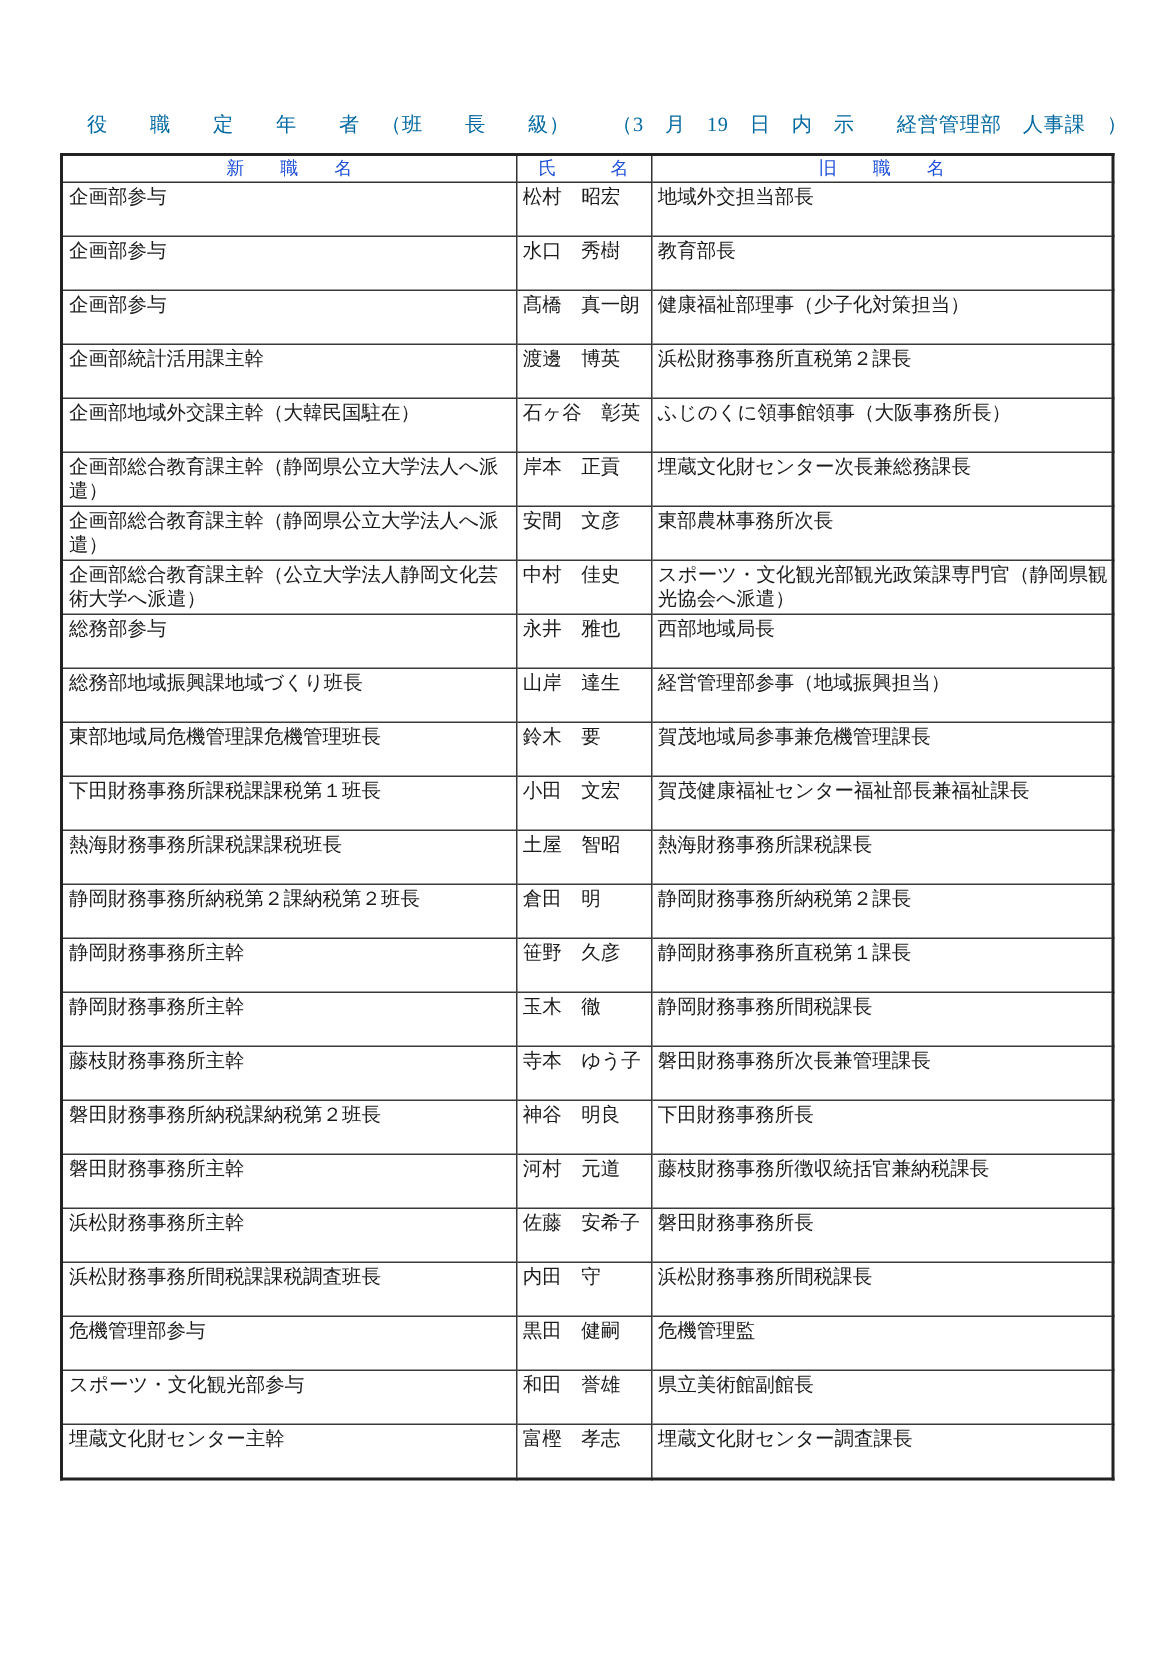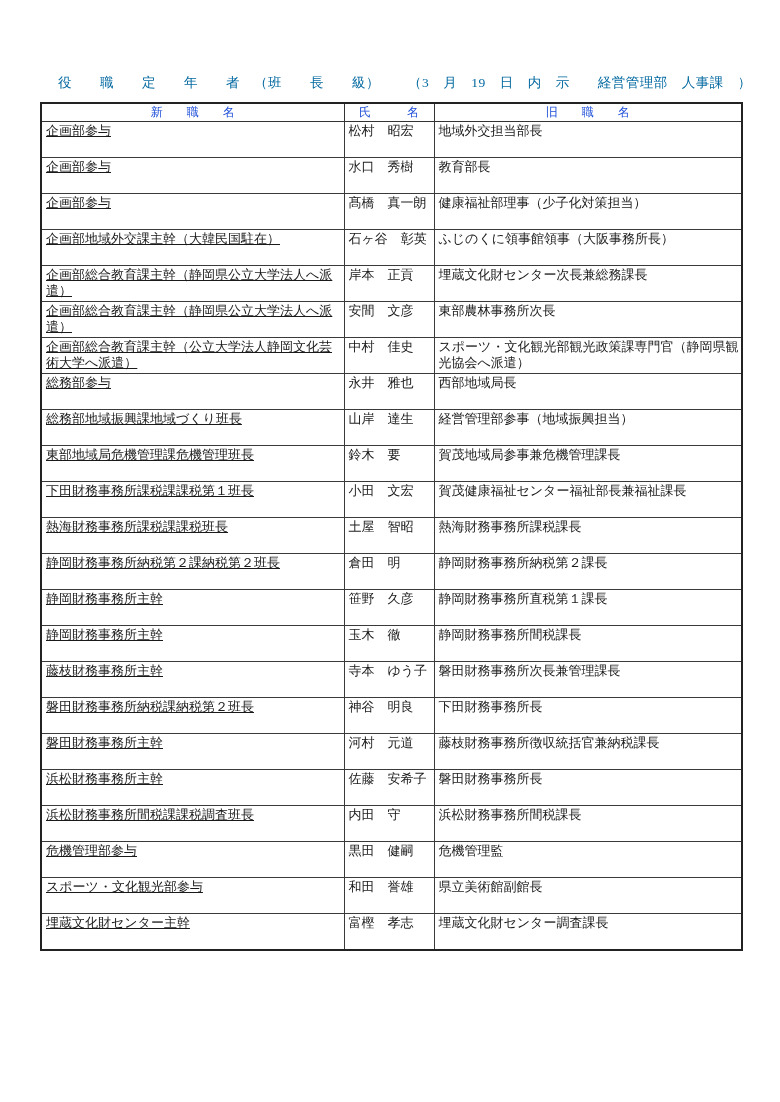--- a/index.html
+++ b/index.html
@@ -54,21 +54,21 @@
   }
   table.roster td {
     border: 1px solid #3a3a3a;
     height: 34px;
     vertical-align: top;
     padding: 1px 0 0 4px;
     line-height: 16px;
     color: #1a1a1a;
     overflow: hidden;
   }
-  td.cell-new { padding-right: 18px; text-decoration: underline; }
+  td.cell-new { padding-right: 18px; }
   td.cell-name { padding-left: 5px; padding-right: 2px; margin-top: 22px; }
   td.cell-old { padding-left: 5px; padding-right: 24px; margin-left: 12px; }
 </style>
 </head>
 <body>
 
 <div class="page">
 
   <div class="doc-title">役　　職　　定　　年　　者　（班　　長　　級）　　（3　月　19　日　内　示　　経営管理部　人事課　）</div>
 
@@ -95,20 +95,25 @@
           <td class="cell-new">企画部参与</td>
           <td class="cell-name">水口　秀樹</td>
           <td class="cell-old">教育部長</td>
         </tr>
         <tr>
           <td class="cell-new">企画部参与</td>
           <td class="cell-name">髙橋　真一朗</td>
           <td class="cell-old">健康福祉部理事（少子化対策担当）</td>
         </tr>
         <tr>
+          <td class="cell-new">企画部統計活用課主幹</td>
+          <td class="cell-name">渡邊　博英</td>
+          <td class="cell-old">浜松財務事務所直税第２課長</td>
+        </tr>
+        <tr>
           <td class="cell-new">企画部地域外交課主幹（大韓民国駐在）</td>
           <td class="cell-name">石ヶ谷　彰英</td>
           <td class="cell-old">ふじのくに領事館領事（大阪事務所長）</td>
         </tr>
         <tr>
           <td class="cell-new">企画部総合教育課主幹（静岡県公立大学法人へ派遣）</td>
           <td class="cell-name">岸本　正貢</td>
           <td class="cell-old">埋蔵文化財センター次長兼総務課長</td>
         </tr>
         <tr>

